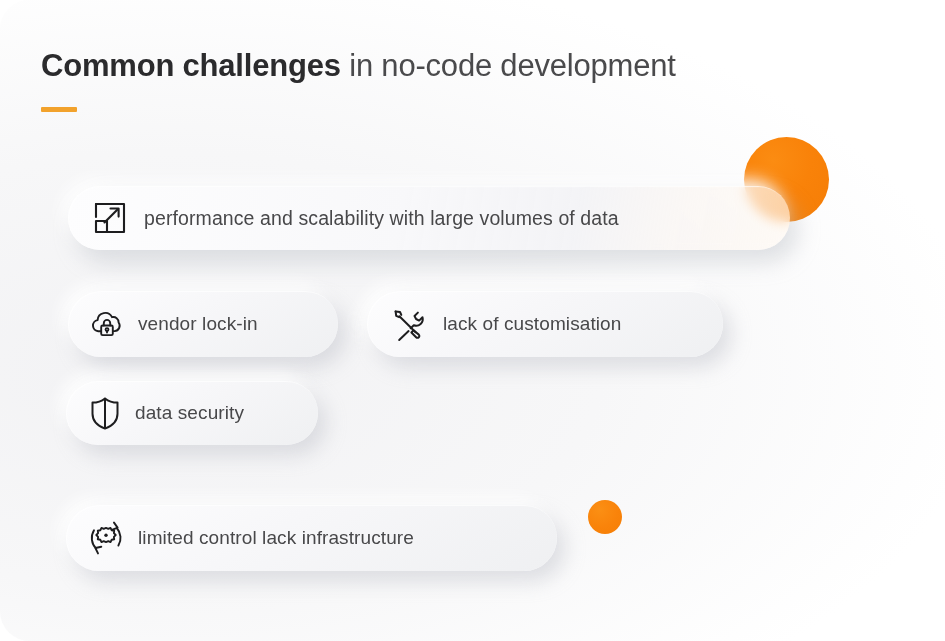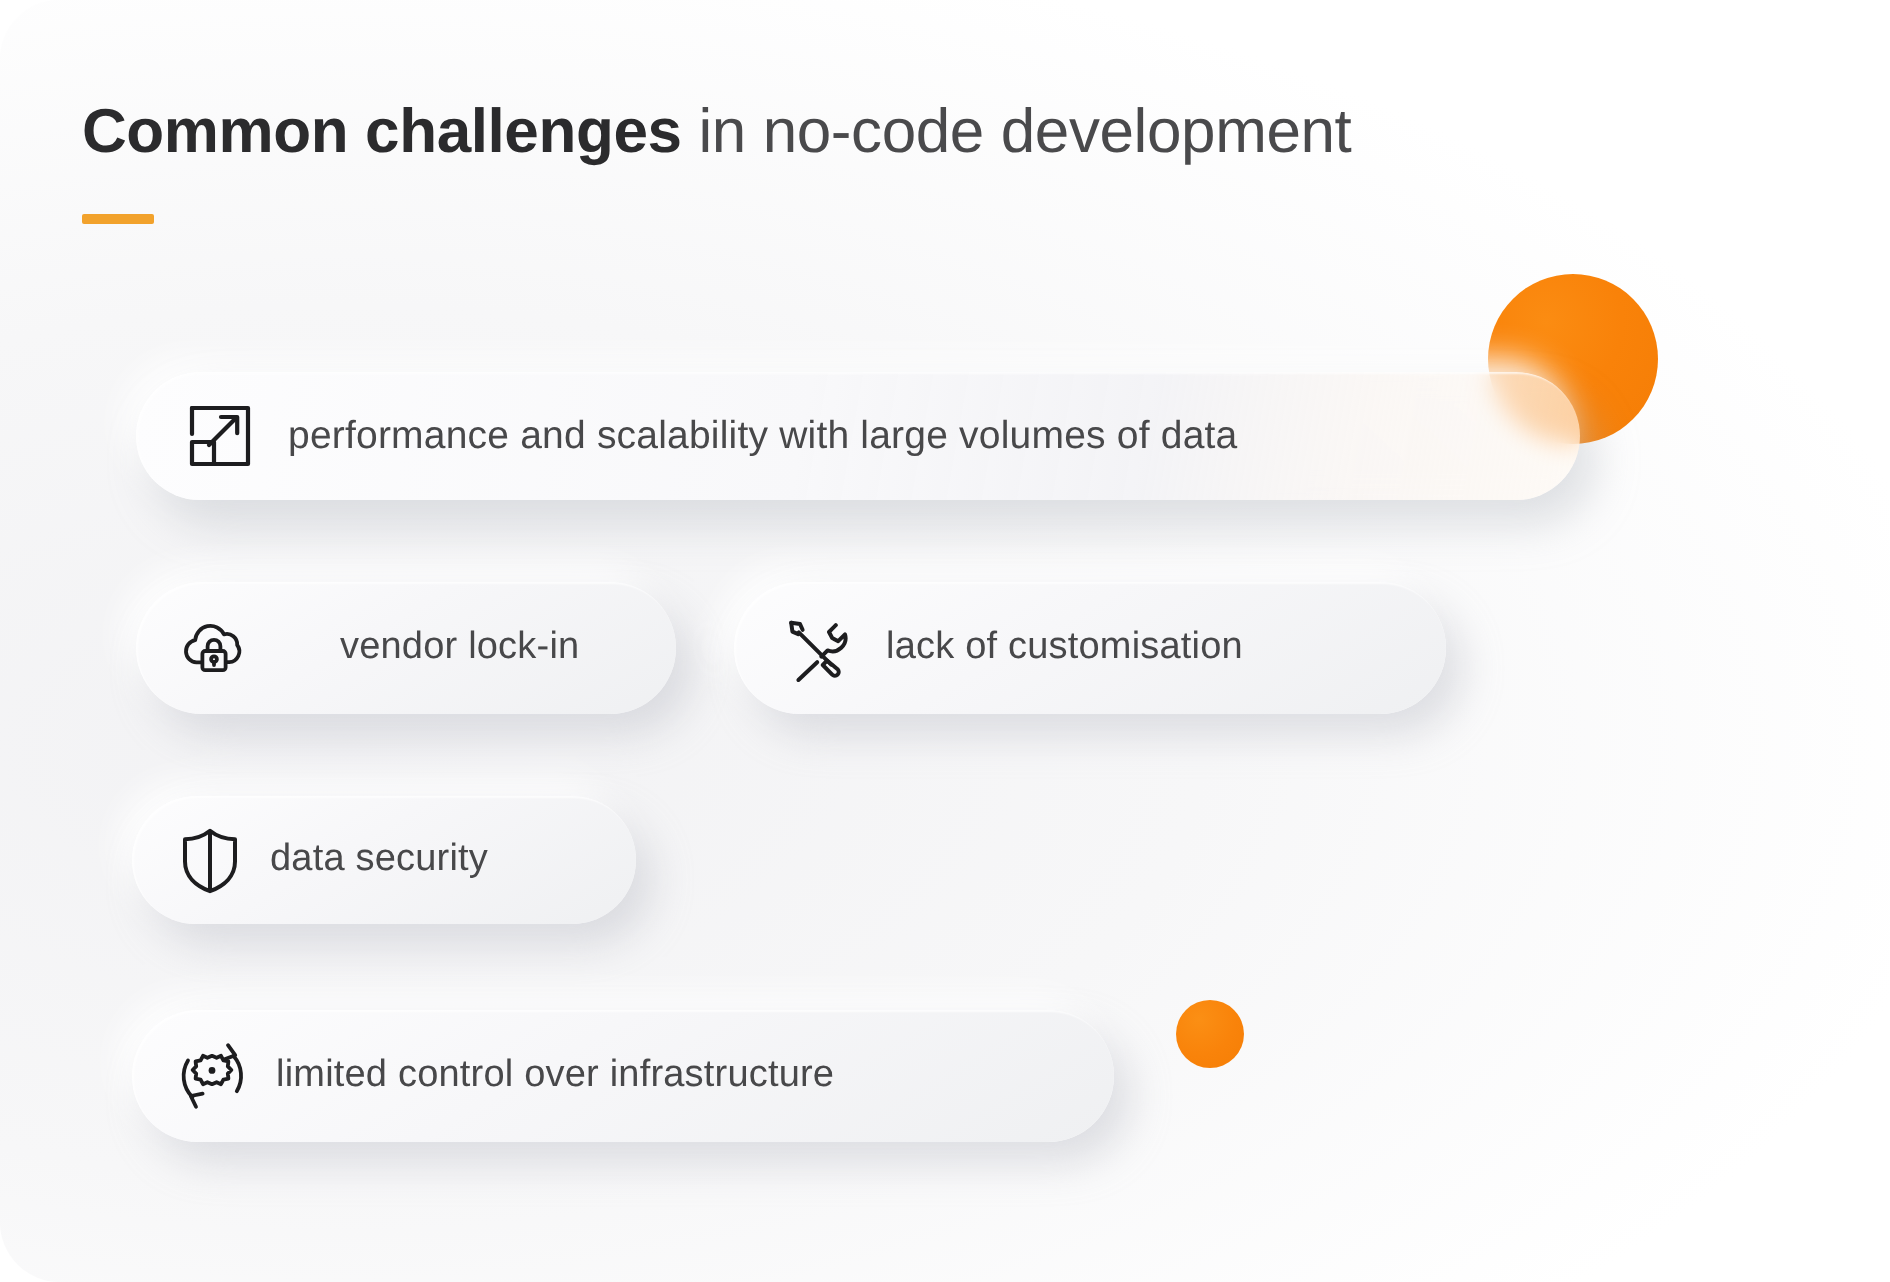--- a/index.html
+++ b/index.html
@@ -127,38 +127,37 @@
   #pill-performance .icon { width: 44px; height: 44px; margin-right: 12px; }
   #pill-performance .label { font-size: 19.5px; }
 
   
   #pill-vendor {
     left: 68px;
     top: 291px;
     width: 270px;
     height: 66px;
     padding: 0 0 0 18px;
-    gap: 32px;
   }
   #pill-vendor .icon { width: 42px; height: 42px; margin-right: 10px; }
 
   #pill-custom {
     left: 367px;
     top: 291px;
     width: 356px;
     height: 66px;
     padding: 0 0 0 20px;
     align-items: center;
   }
   #pill-custom .icon { width: 42px; height: 42px; margin-right: 14px; }
 
   
   #pill-security {
     left: 66px;
-    top: 398px;
+    top: 381px;
     width: 252px;
     height: 64px;
     padding: 0 0 0 19px;
   }
   #pill-security .icon { width: 40px; height: 40px; margin-right: 10px; }
 
   #pill-compliance {
     left: 350px;
     top: 399px;
     width: 243px;
@@ -251,16 +250,16 @@
 
         <path d="M9.0 13.2 A15 15 0 0 0 11.2 31.6"></path>
         <path d="M31.8 11.0 A15 15 0 0 1 33.4 28.6"></path>
         <path d="M29.0 5.6 l3.6 5.0 -5.6 2.2"></path>
         <path d="M13.0 36.4 l-2.6 -5.4 5.9 -1.2"></path>
 
         <path d="M21 10.9 l2.3 1.0 2.2 -1.0 1.2 2.3 2.5 0.5 -0.3 2.5 1.8 1.8 -1.8 1.8 0.3 2.5 -2.5 0.5 -1.2 2.3 -2.2 -1.0 -2.3 1.0 -2.3 -1.0 -2.2 1.0 -1.2 -2.3 -2.5 -0.5 0.3 -2.5 -1.8 -1.8 1.8 -1.8 -0.3 -2.5 2.5 -0.5 1.2 -2.3 2.2 1.0 z"></path>
         <circle cx="21" cy="18.2" r="1.7" fill="#1d1d1f" stroke="none"></circle>
       </svg>
     </span>
-    <span class="label">limited control over infrastructure</span>
+    <span class="label">limited control lack infrastructure</span>
   </div>
 
 </div>
 
 </body></html>

